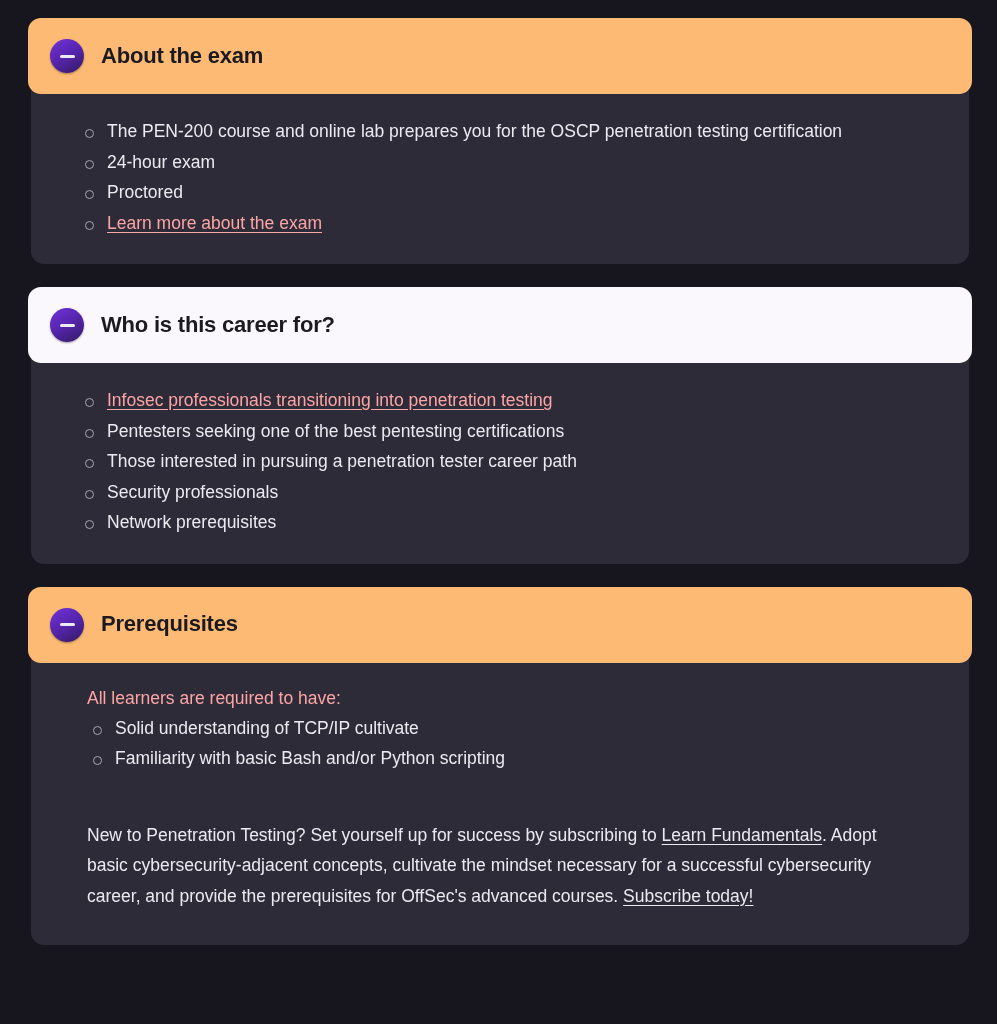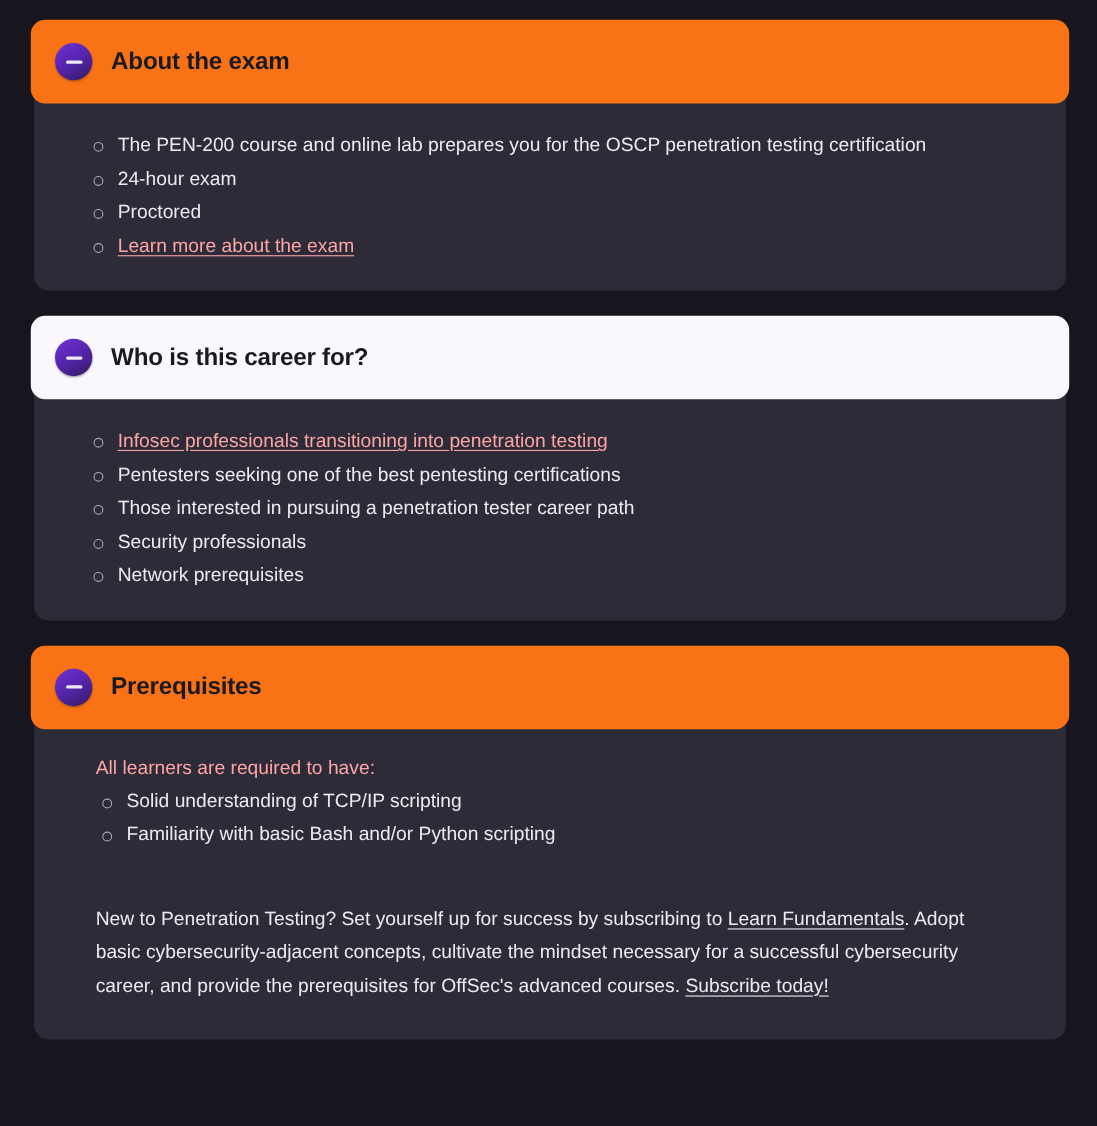--- a/index.html
+++ b/index.html
@@ -28,21 +28,21 @@
     width: 944px;
     margin-bottom: 23px;
   }
 
   .acc-header {
     display: flex;
     align-items: center;
     gap: 17px;
     height: 76px;
     padding: 0 24px 0 22px;
-    background: #f97316;
+    background: #fdba74;
     border-radius: 13px 13px 13px 13px;
     cursor: pointer;
     position: relative;
     z-index: 2;
   }
 
   .acc-header.bright {
     background: #faf8fc;
   }
 
@@ -192,20 +192,20 @@
   <section class="accordion">
     <div class="acc-header">
       <span class="toggle-icon">
         <span class="bar"></span>
       </span>
       <span class="acc-title">Prerequisites</span>
     </div>
     <div class="acc-body pad-prereq">
       <p class="lead-text">All learners are required to have:</p>
       <ul class="bullets indented">
-        <li><span>Solid understanding of TCP/IP scripting</span></li>
+        <li><span>Solid understanding of TCP/IP cultivate</span></li>
         <li><span>Familiarity with basic Bash and/or Python scripting</span></li>
       </ul>
       <p class="para"><span>New to Penetration Testing? Set yourself up for success by subscribing to </span><a>Learn Fundamentals</a><span>. Adopt basic cybersecurity-adjacent concepts, cultivate the mindset necessary for a successful cybersecurity career, and provide the prerequisites for OffSec's advanced courses. </span><a>Subscribe today!</a></p>
     </div>
   </section>
 
 </div>
 
 </body></html>

